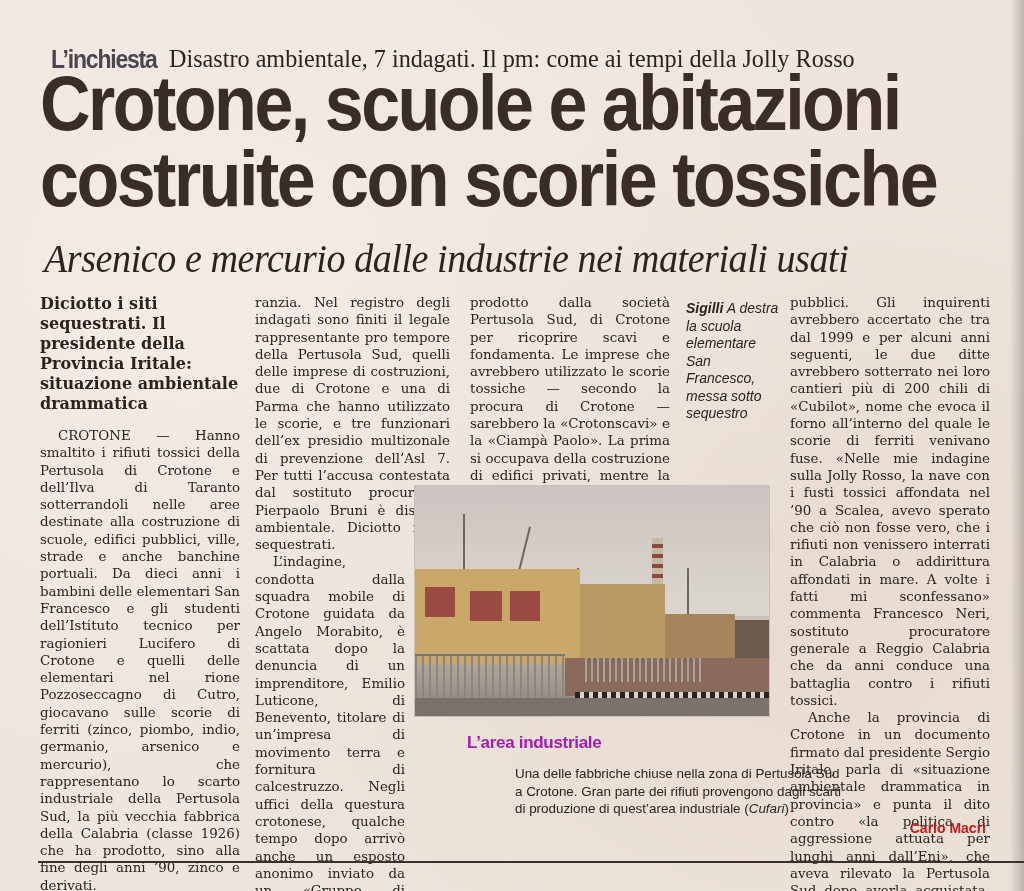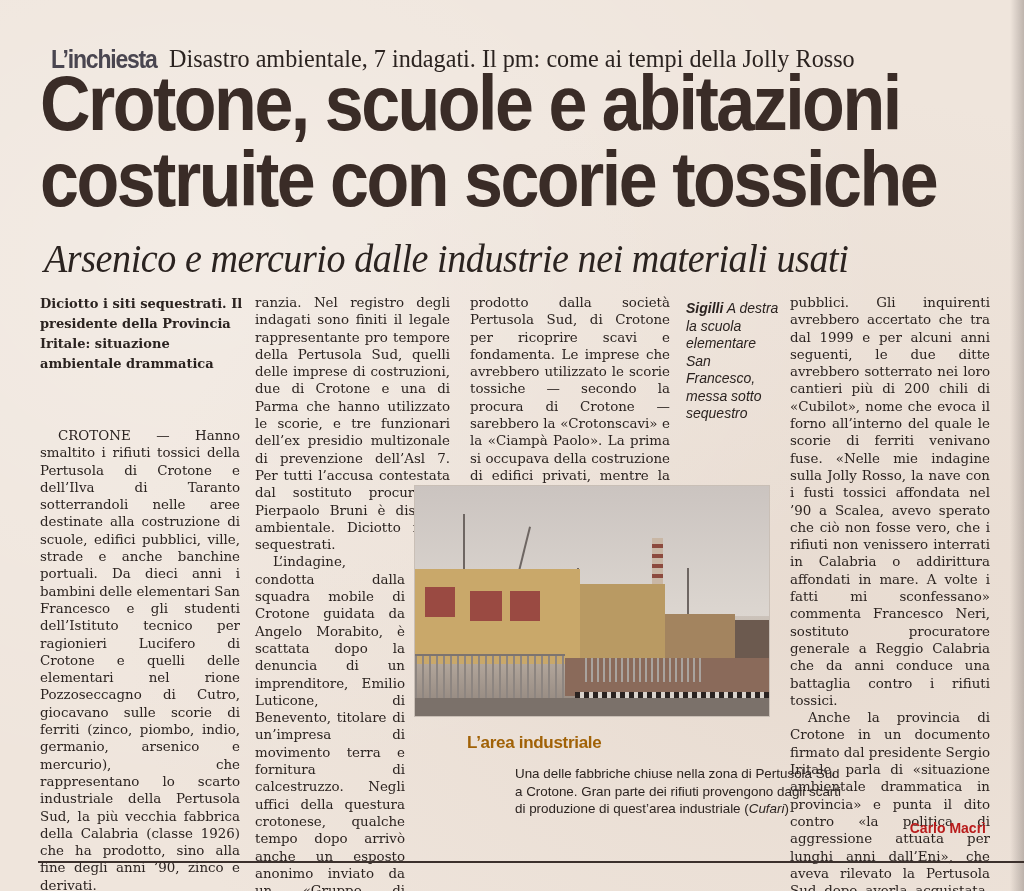--- a/index.html
+++ b/index.html
@@ -53,21 +53,21 @@
   }
   .col p { text-indent: 0; }
   .col p.indent { text-indent: 18px; }
   .col1 { left: 40px; top: 427px; width: 200px; }
   .col2 { left: 255px; top: 294px; width: 195px; }
   .col3 { left: 470px; top: 294px; width: 200px; }
   .col5 { left: 790px; top: 294px; width: 200px; }
   .abstract {
     position: absolute; left: 40px; top: 294px; width: 205px;
     font-family: "DejaVu Serif", serif; font-weight: bold;
-    font-size: 13px; line-height: 20px; color: #2b2320;
+    font-size: 16px; line-height: 20px; color: #2b2320;
   }
   .sigilli {
     position: absolute; left: 686px; top: 300px; width: 96px;
     font-family: "Liberation Sans", sans-serif; font-size: 14px; line-height: 17.5px;
     color: #2b2320;
     font-style: italic;
   }
   .sigilli b { font-weight: bold; }
   .photo {
     position: absolute; left: 414px; top: 485px; width: 356px; height: 232px;
@@ -89,21 +89,21 @@
   .photo .wall { position: absolute; left: 150px; top: 172px; width: 206px; height: 38px; background: #8a6a5a; }
   .photo .wallfence { position: absolute; left: 170px; top: 172px; width: 120px; height: 24px;
     background: repeating-linear-gradient(90deg, #a9a39e 0 2px, transparent 2px 6px); }
   .photo .curb { position: absolute; left: 160px; top: 206px; width: 196px; height: 6px;
     background: repeating-linear-gradient(90deg, #2a2220 0 5px, #d9d2cb 5px 9px); }
   .photo .road { position: absolute; left: 0; top: 212px; width: 100%; height: 20px; background: #7b716a; }
   .photo .pole { position: absolute; width: 2px; background: #6e6662; }
   .caption-title {
     position: absolute; left: 467px; top: 733px;
     font-family: "Liberation Sans", sans-serif; font-weight: bold;
-    font-size: 17px; color: #a16207; letter-spacing: -0.3px;
+    font-size: 17px; color: #a21caf; letter-spacing: -0.3px;
   }
   .caption {
     position: absolute; left: 467px; top: 765px; width: 330px;
     font-family: "Liberation Sans", sans-serif; font-size: 13.4px; line-height: 17.5px;
     color: #2b2320;
     margin-left: 48px;
   }
   .caption i { font-style: italic; }
   .byline {
     position: absolute; right: 38px; top: 820px;

